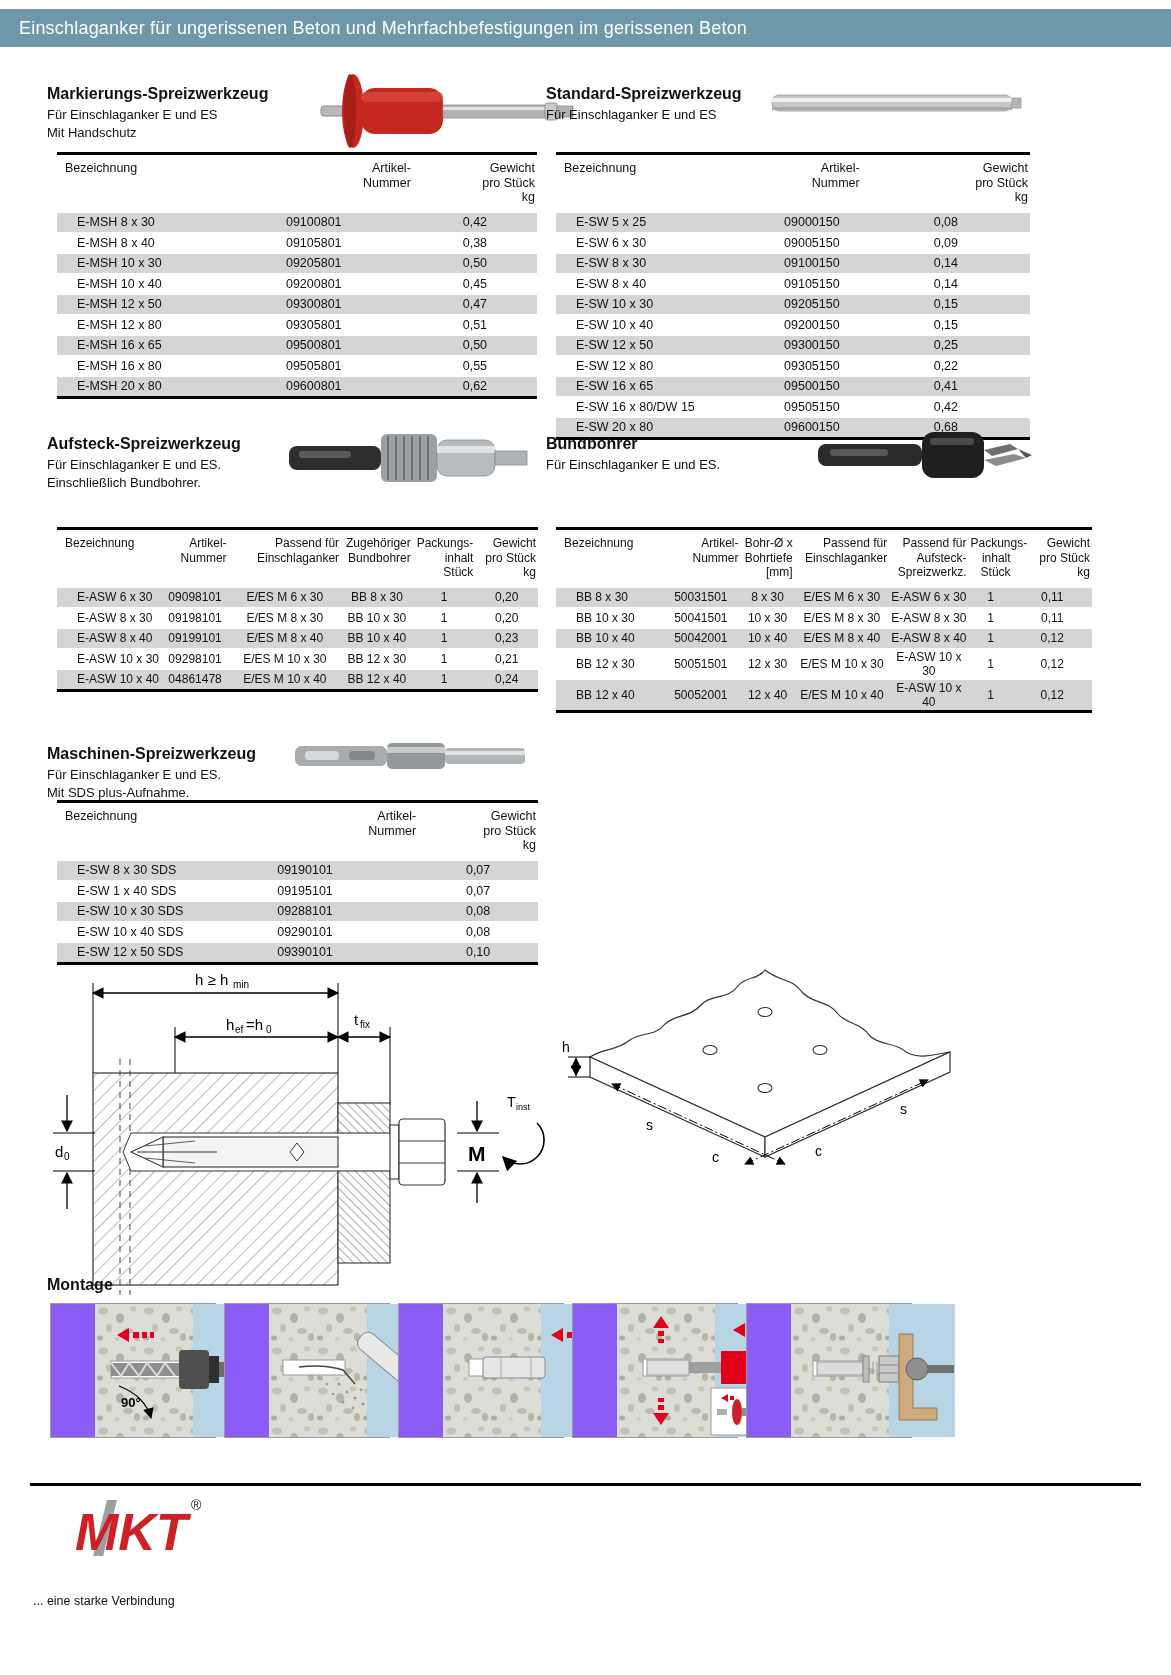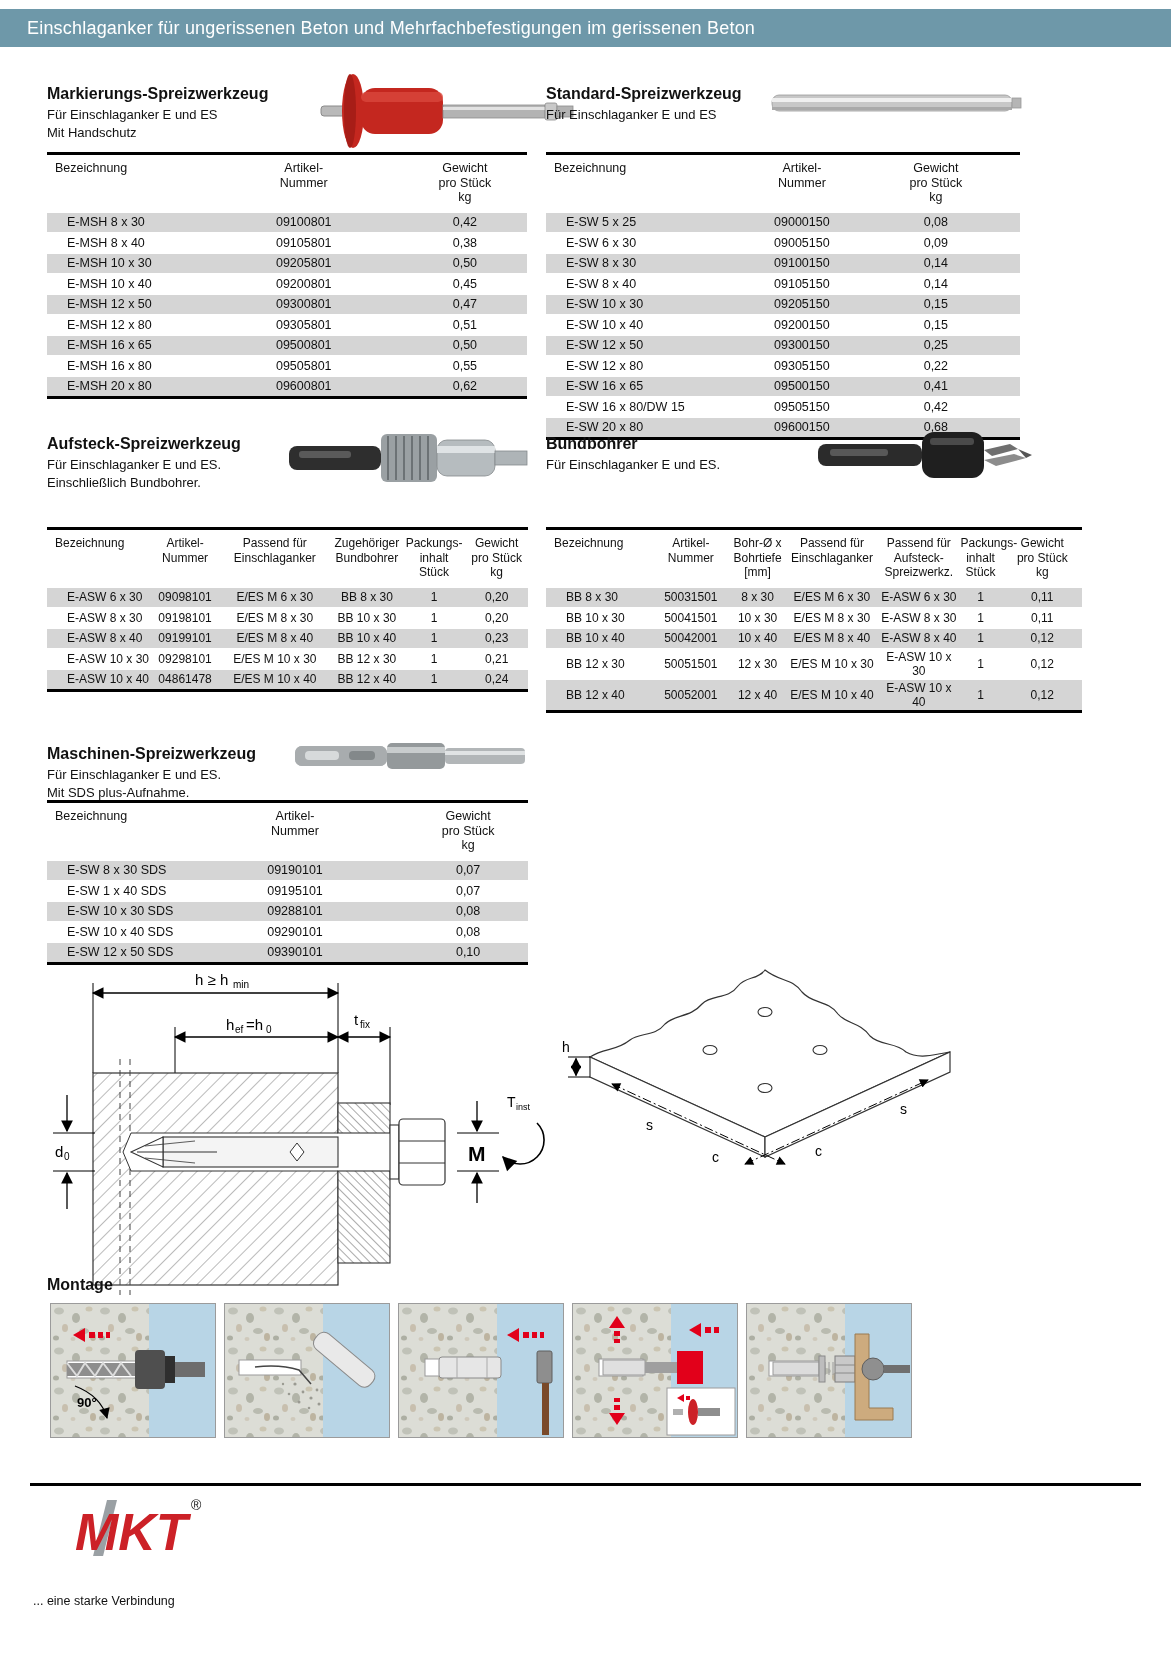--- a/index.html
+++ b/index.html
@@ -1,37 +1,37 @@
 <!DOCTYPE html>
 <html><head>
 <meta charset="utf-8">
 <style>
   html,body{margin:0;padding:0;background:#fff;}
   .page{position:relative;width:1171px;height:1675px;background:#fff;overflow:hidden;
         font-family:"Liberation Sans",sans-serif;color:#111;}
   .topbar{position:absolute;left:0;top:9px;width:100%;height:38px;background:#6e98a9;
-          color:#fff;display:flex;align-items:center;box-sizing:border-box;padding-left:27px;
+          color:#fff;display:flex;align-items:center;box-sizing:border-box;padding-left:19px;
           font-size:18px;letter-spacing:.2px;}
   section.prod{position:absolute;}
   .sec-title{margin:0;font-size:16px;font-weight:bold;line-height:24px;}
   .sec-sub{font-size:13px;line-height:17.5px;}
   .sec-img{position:absolute;}
-  table.datatable{position:absolute;left:0;border-collapse:collapse;table-layout:fixed;
+  table.datatable{position:absolute;left:10px;border-collapse:collapse;table-layout:fixed;
                   border-top:3px solid #000;border-bottom:3px solid #000;}
   .datatable th{font-weight:normal;font-size:12.5px;line-height:14.5px;white-space:pre-line;
-                text-align:center;vertical-align:top;padding:6px 2px 8px;}
+                text-align:right;vertical-align:top;padding:6px 2px 8px;}
   .datatable th:first-child{text-align:left;padding-left:8px;}
   .datatable td{font-size:12.5px;height:17.5px;padding:1px 2px;text-align:center;}
   .datatable td:first-child{text-align:left;padding-left:20px;}
   .datatable.dense th,.datatable.dense td{font-size:12px;}
   .datatable tbody tr{border-bottom:1.5px solid #fff;}
   .datatable tbody tr:nth-child(odd){background:#d5d5d5;}
   .montage-head{position:absolute;left:47px;top:1276px;font-size:16px;font-weight:bold;}
   .montage-row{position:absolute;left:50px;top:1303px;display:flex;gap:8px;}
-  .mstep{width:166px;height:135px;border:1px solid #9b9b9b;box-sizing:border-box;background:#8b5cf6;}
+  .mstep{width:166px;height:135px;border:1px solid #9b9b9b;box-sizing:border-box;background:#8b5cf6;padding-left:44px;}
   .footrule{position:absolute;left:30px;top:1483px;width:1111px;height:3px;background:#000;}
   .logo{position:absolute;left:63px;top:1492px;}
   .tagline{position:absolute;left:33px;top:1594px;font-size:12.5px;}
   svg text{font-family:"Liberation Sans",sans-serif;}
 </style>
 </head>
 <body>
 
 <div class="page">
 

